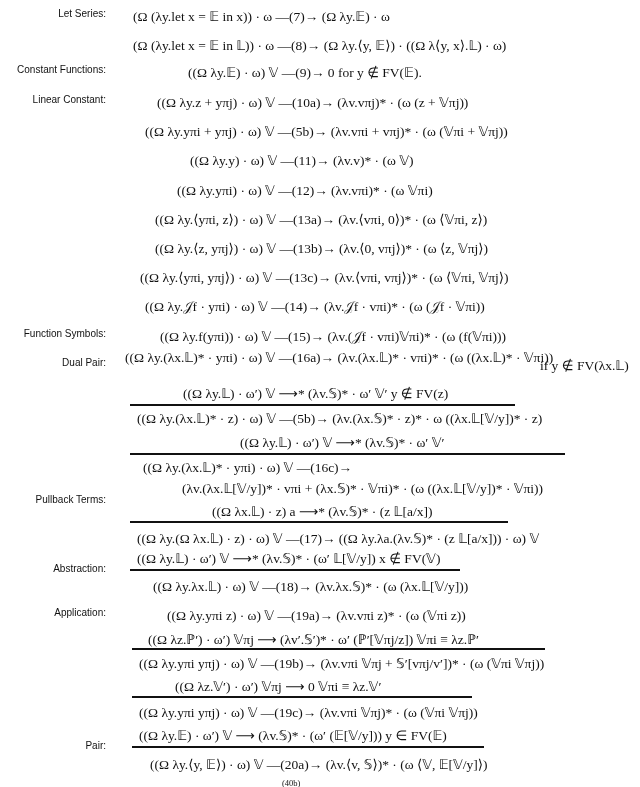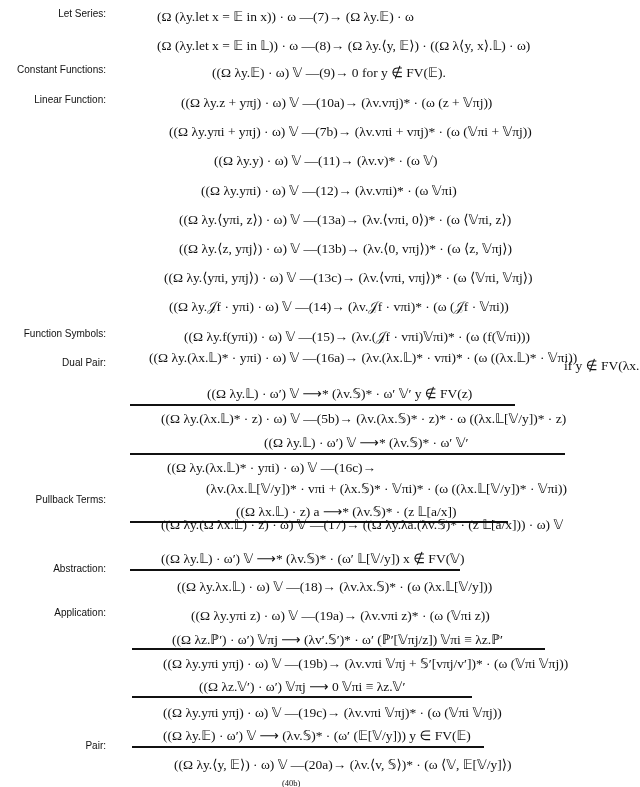--- a/index.html
+++ b/index.html
@@ -1,35 +1,35 @@
 <!DOCTYPE html>
 <html><head>
 <meta charset="utf-8">
 <style>
   html,body{margin:0;padding:0;background:#fff;}
   body{width:640px;height:787px;position:relative;overflow:hidden;font-family:"DejaVu Serif","Liberation Serif",serif;color:#111;}
   .lbl{position:absolute;font-family:Liberation Sans, sans-serif;font-size:10px;white-space:nowrap;text-align:right;}
-  .eq{position:absolute;font-family:"Liberation Serif",serif;font-style:normal;font-size:13.5px;white-space:nowrap;margin-left:24px;}
+  .eq{position:absolute;font-family:"Liberation Serif",serif;font-style:normal;font-size:13.5px;white-space:nowrap;}
   .bar{position:absolute;height:1.5px;background:#111;}
   .lab{position:absolute;font-size:8.5px;font-family:"Liberation Serif",serif;white-space:nowrap;}
 </style>
 </head>
 <body>
 
 <div class="lbl" style="right:534px;top:8px;">Let Series:</div>
 <div class="eq" style="left:133px;top:8px;">(Ω (λy.let x = 𝔼 in x)) · ω —(7)→ (Ω λy.𝔼) · ω</div>
 
 <div class="eq" style="left:133px;top:37px;">(Ω (λy.let x = 𝔼 in 𝕃)) · ω —(8)→ (Ω λy.⟨y, 𝔼⟩) · ((Ω λ⟨y, x⟩.𝕃) · ω)</div>
 
 <div class="lbl" style="right:534px;top:64px;">Constant Functions:</div>
 <div class="eq" style="left:188px;top:64px;">((Ω λy.𝔼) · ω) 𝕍 —(9)→ 0    for y ∉ FV(𝔼).</div>
 
-<div class="lbl" style="right:534px;top:94px;">Linear Function:</div>
+<div class="lbl" style="right:534px;top:94px;">Linear Constant:</div>
 <div class="eq" style="left:157px;top:94px;">((Ω λy.z + yπj) · ω) 𝕍 —(10a)→ (λv.vπj)* · (ω (z + 𝕍πj))</div>
-<div class="eq" style="left:145px;top:123px;">((Ω λy.yπi + yπj) · ω) 𝕍 —(7b)→ (λv.vπi + vπj)* · (ω (𝕍πi + 𝕍πj))</div>
+<div class="eq" style="left:145px;top:123px;">((Ω λy.yπi + yπj) · ω) 𝕍 —(5b)→ (λv.vπi + vπj)* · (ω (𝕍πi + 𝕍πj))</div>
 <div class="eq" style="left:190px;top:152px;">((Ω λy.y) · ω) 𝕍 —(11)→ (λv.v)* · (ω 𝕍)</div>
 <div class="eq" style="left:177px;top:182px;">((Ω λy.yπi) · ω) 𝕍 —(12)→ (λv.vπi)* · (ω 𝕍πi)</div>
 <div class="eq" style="left:155px;top:211px;">((Ω λy.⟨yπi, z⟩) · ω) 𝕍 —(13a)→ (λv.⟨vπi, 0⟩)* · (ω ⟨𝕍πi, z⟩)</div>
 <div class="eq" style="left:155px;top:240px;">((Ω λy.⟨z, yπj⟩) · ω) 𝕍 —(13b)→ (λv.⟨0, vπj⟩)* · (ω ⟨z, 𝕍πj⟩)</div>
 <div class="eq" style="left:140px;top:269px;">((Ω λy.⟨yπi, yπj⟩) · ω) 𝕍 —(13c)→ (λv.⟨vπi, vπj⟩)* · (ω ⟨𝕍πi, 𝕍πj⟩)</div>
 <div class="eq" style="left:145px;top:298px;">((Ω λy.𝒥f · yπi) · ω) 𝕍 —(14)→ (λv.𝒥f · vπi)* · (ω (𝒥f · 𝕍πi))</div>
 
 <div class="lbl" style="right:534px;top:328px;">Function Symbols:</div>
 <div class="eq" style="left:160px;top:328px;">((Ω λy.f(yπi)) · ω) 𝕍 —(15)→ (λv.(𝒥f · vπi)𝕍πi)* · (ω (f(𝕍πi)))</div>
 
@@ -42,21 +42,21 @@
 <div class="eq" style="left:137px;top:410px;">((Ω λy.(λx.𝕃)* · z) · ω) 𝕍 —(5b)→ (λv.(λx.𝕊)* · z)* · ω ((λx.𝕃[𝕍/y])* · z)</div>
 
 <div class="eq" style="left:240px;top:434px;">((Ω λy.𝕃) · ω′) 𝕍 ⟶* (λv.𝕊)* · ω′ 𝕍′</div>
 <div class="bar" style="left:130px;top:453px;width:435px;"></div>
 <div class="eq" style="left:143px;top:459px;">((Ω λy.(λx.𝕃)* · yπi) · ω) 𝕍 —(16c)→</div>
 <div class="eq" style="left:182px;top:480px;">(λv.(λx.𝕃[𝕍/y])* · vπi + (λx.𝕊)* · 𝕍πi)* · (ω ((λx.𝕃[𝕍/y])* · 𝕍πi))</div>
 
 <div class="eq" style="left:212px;top:503px;">((Ω λx.𝕃) · z) a ⟶* (λv.𝕊)* · (z 𝕃[a/x])</div>
 <div class="lbl" style="right:534px;top:494px;">Pullback Terms:</div>
 <div class="bar" style="left:130px;top:521px;width:378px;"></div>
-<div class="eq" style="left:137px;top:516px;">((Ω λy.(Ω λx.𝕃) · z) · ω) 𝕍 —(17)→ ((Ω λy.λa.(λv.𝕊)* · (z 𝕃[a/x])) · ω) 𝕍</div>
+<div class="eq" style="left:137px;top:530px;">((Ω λy.(Ω λx.𝕃) · z) · ω) 𝕍 —(17)→ ((Ω λy.λa.(λv.𝕊)* · (z 𝕃[a/x])) · ω) 𝕍</div>
 
 <div class="eq" style="left:137px;top:550px;">((Ω λy.𝕃) · ω′) 𝕍 ⟶* (λv.𝕊)* · (ω′ 𝕃[𝕍/y])        x ∉ FV(𝕍)</div>
 <div class="lbl" style="right:534px;top:563px;">Abstraction:</div>
 <div class="bar" style="left:130px;top:569px;width:330px;"></div>
 <div class="eq" style="left:153px;top:578px;">((Ω λy.λx.𝕃) · ω) 𝕍 —(18)→ (λv.λx.𝕊)* · (ω (λx.𝕃[𝕍/y]))</div>
 
 <div class="lbl" style="right:534px;top:607px;">Application:</div>
 <div class="eq" style="left:167px;top:607px;">((Ω λy.yπi z) · ω) 𝕍 —(19a)→ (λv.vπi z)* · (ω (𝕍πi z))</div>
 
 <div class="eq" style="left:148px;top:630px;">((Ω λz.ℙ′) · ω′) 𝕍πj ⟶ (λv′.𝕊′)* · ω′ (ℙ′[𝕍πj/z])        𝕍πi ≡ λz.ℙ′</div>

